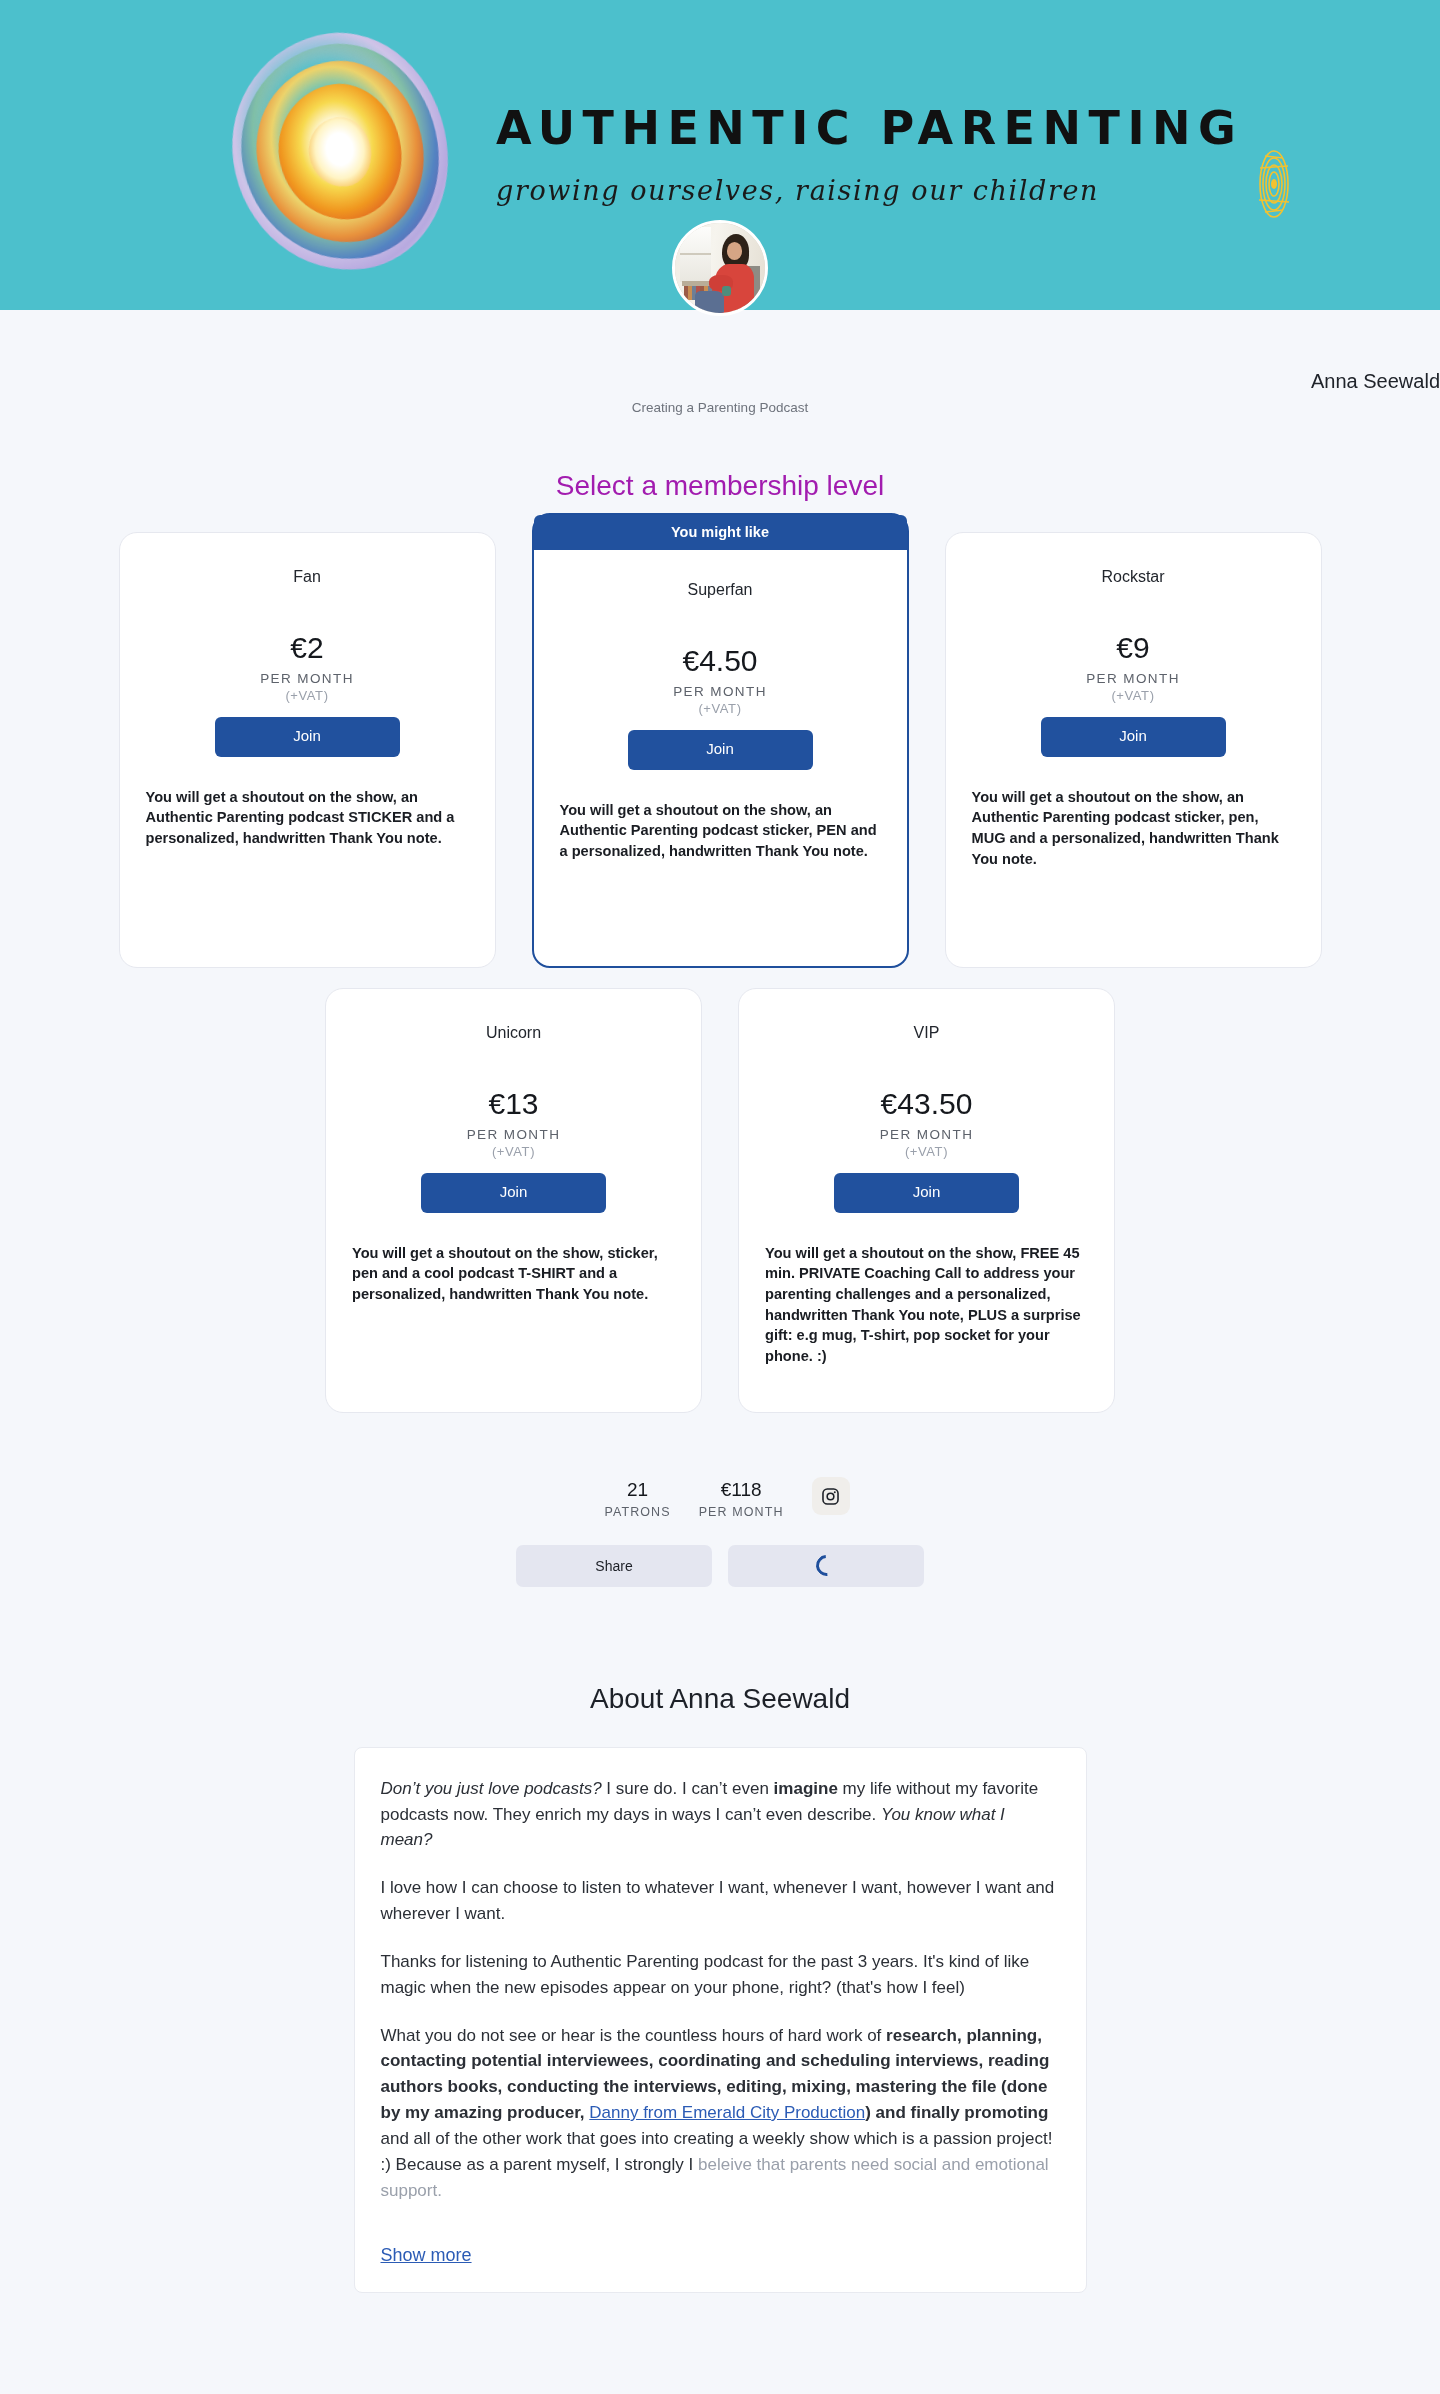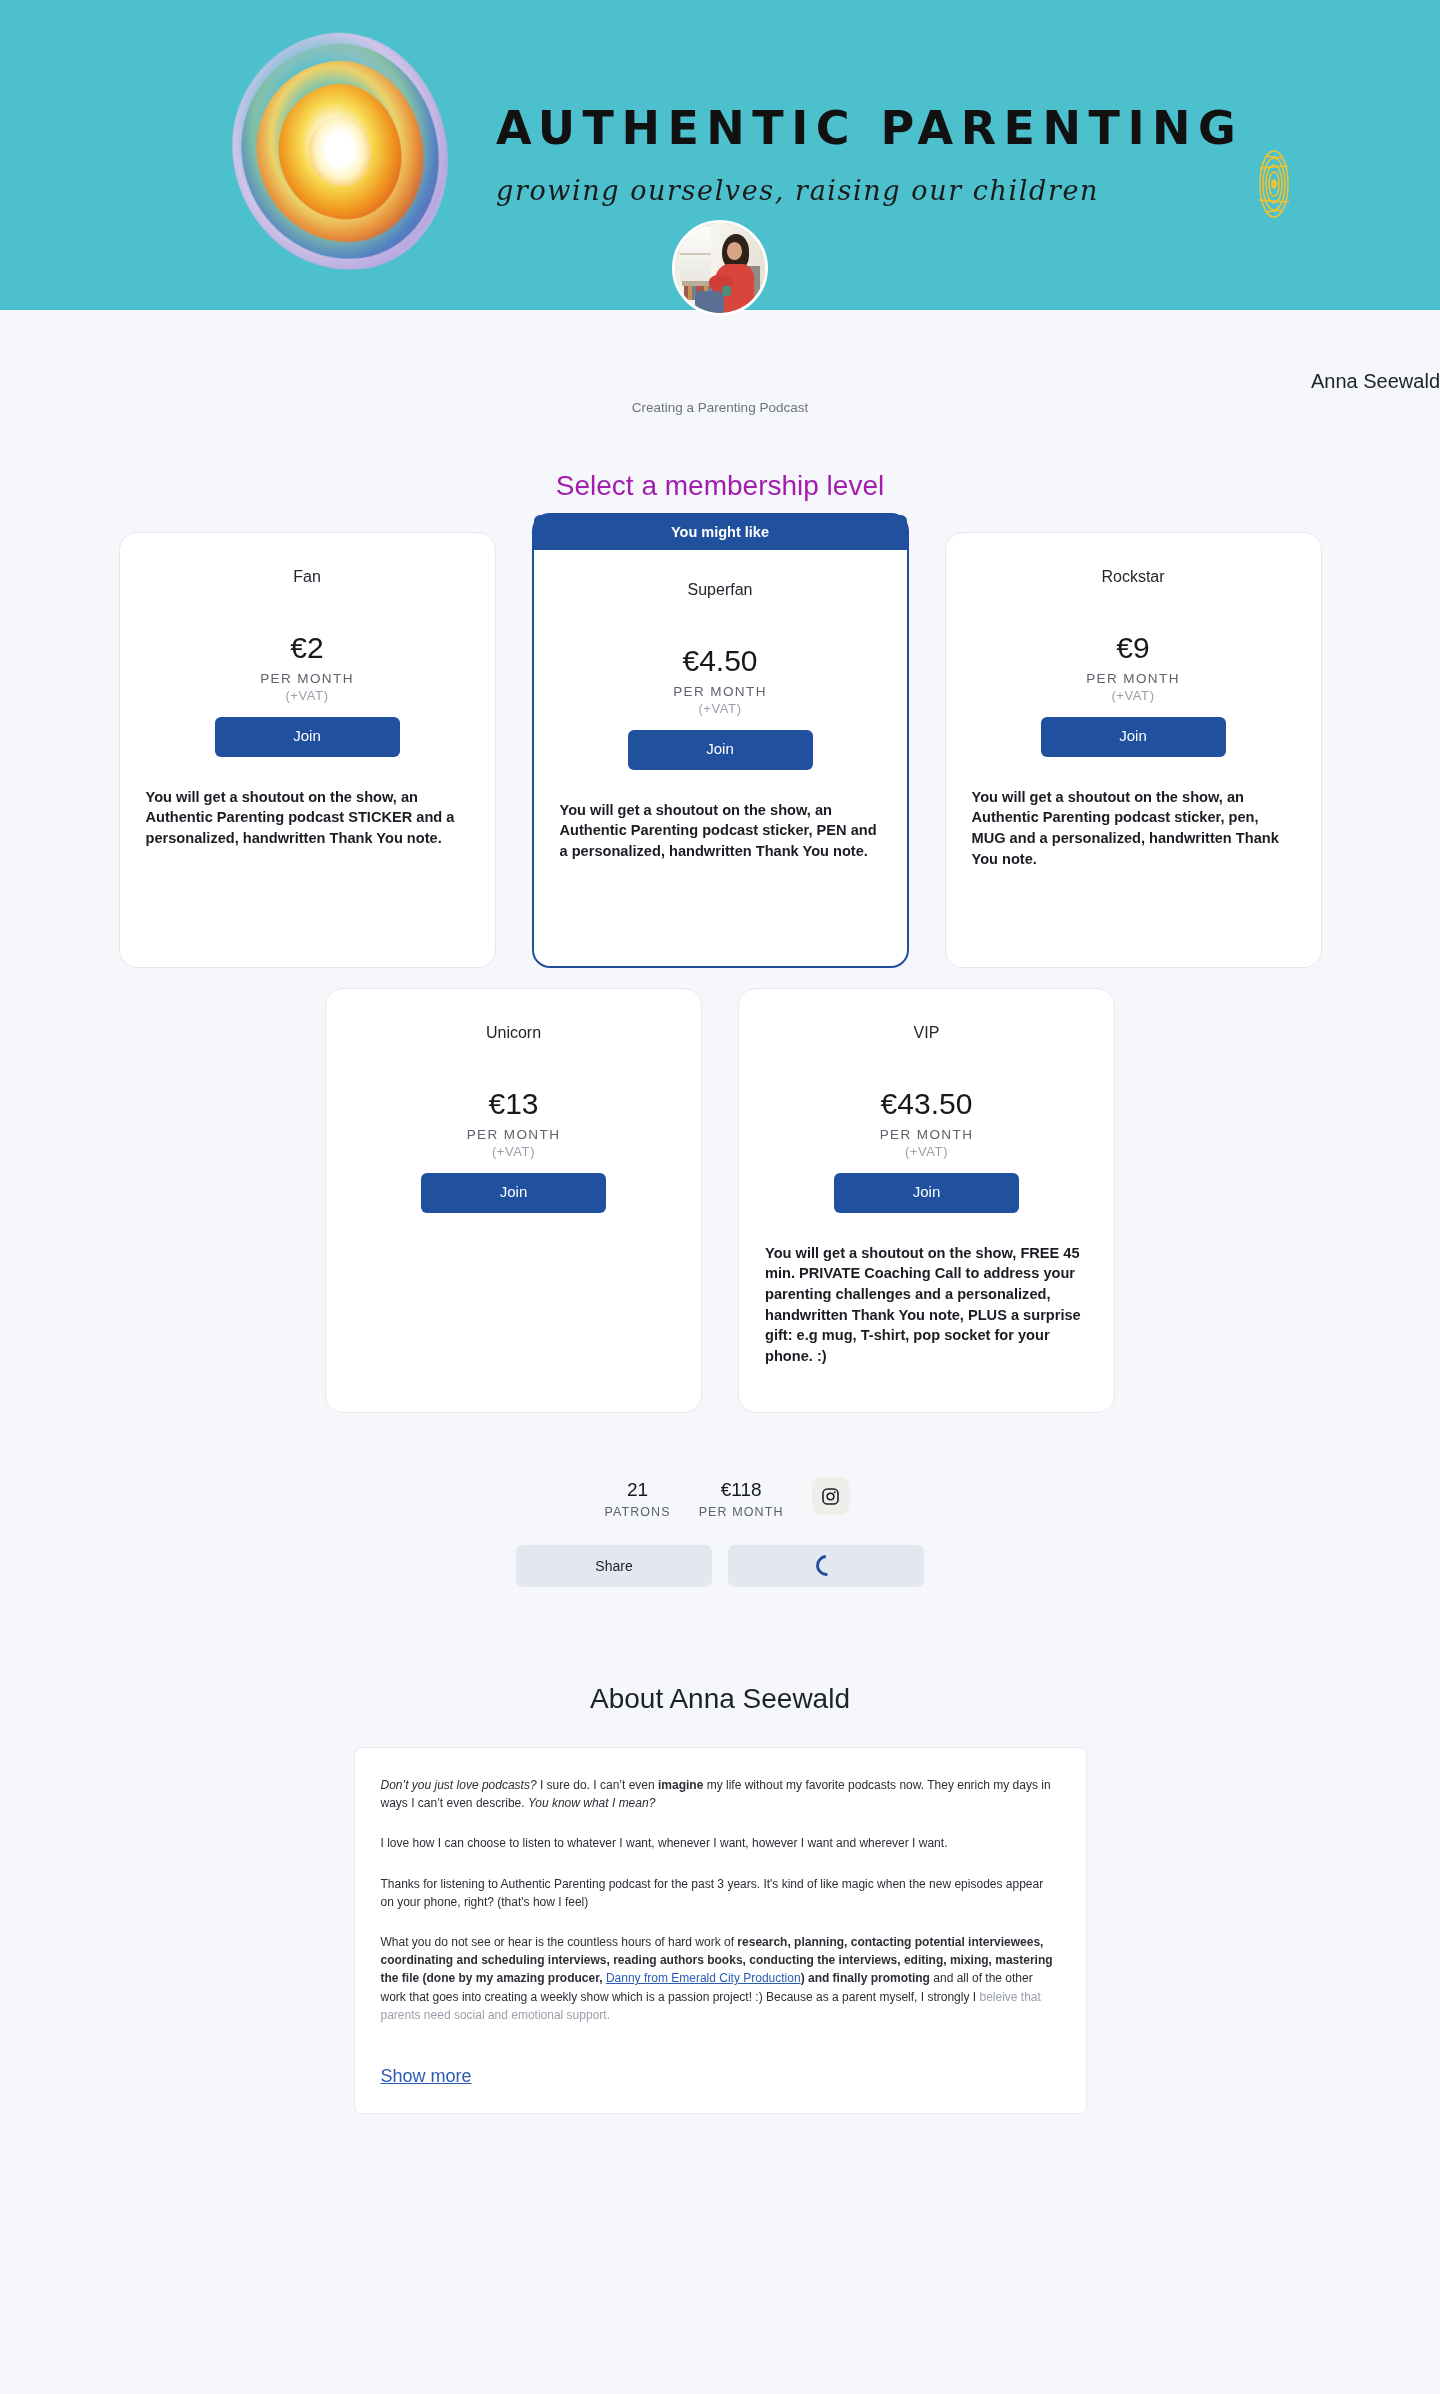--- a/index.html
+++ b/index.html
@@ -286,21 +286,21 @@
     width: 733px;
     margin: 32px auto 0;
     background: #ffffff;
     border: 1px solid #e8eaf0;
     border-radius: 8px;
     padding: 28px 26px 26px;
     position: relative;
   }
   .about-body { position: relative; }
   .about-body p {
-    font-size: 12px;
+    font-size: 17px;
     color: #2b2f36;
     line-height: 1.52;
     margin-bottom: 22px;
   }
   .about-body p:last-of-type { margin-bottom: 0; }
   .about-body em { font-style: italic; }
   .about-body b { font-weight: 700; }
   .about-body a { color: #2b5bb5; text-decoration: underline; }
   .fade-tail { color: #9aa0ab; }
   .show-more {
@@ -411,20 +411,21 @@
   </div>
 
   <div class="card-slot">
     <div class="card">
       <div class="card-body">
         <div class="tier-name">Unicorn</div>
         <div class="tier-price">€13</div>
         <div class="tier-per">PER MONTH</div>
         <div class="tier-vat">(+VAT)</div>
         <button class="join-btn">Join</button>
+        <div class="tier-desc">You will get a shoutout on the show, sticker, pen and a cool podcast T-SHIRT and a personalized, handwritten Thank You note.</div>
       </div>
     </div>
   </div>
 
   <div class="card-slot">
     <div class="card">
       <div class="card-body">
         <div class="tier-name">VIP</div>
         <div class="tier-price">€43.50</div>
         <div class="tier-per">PER MONTH</div>

